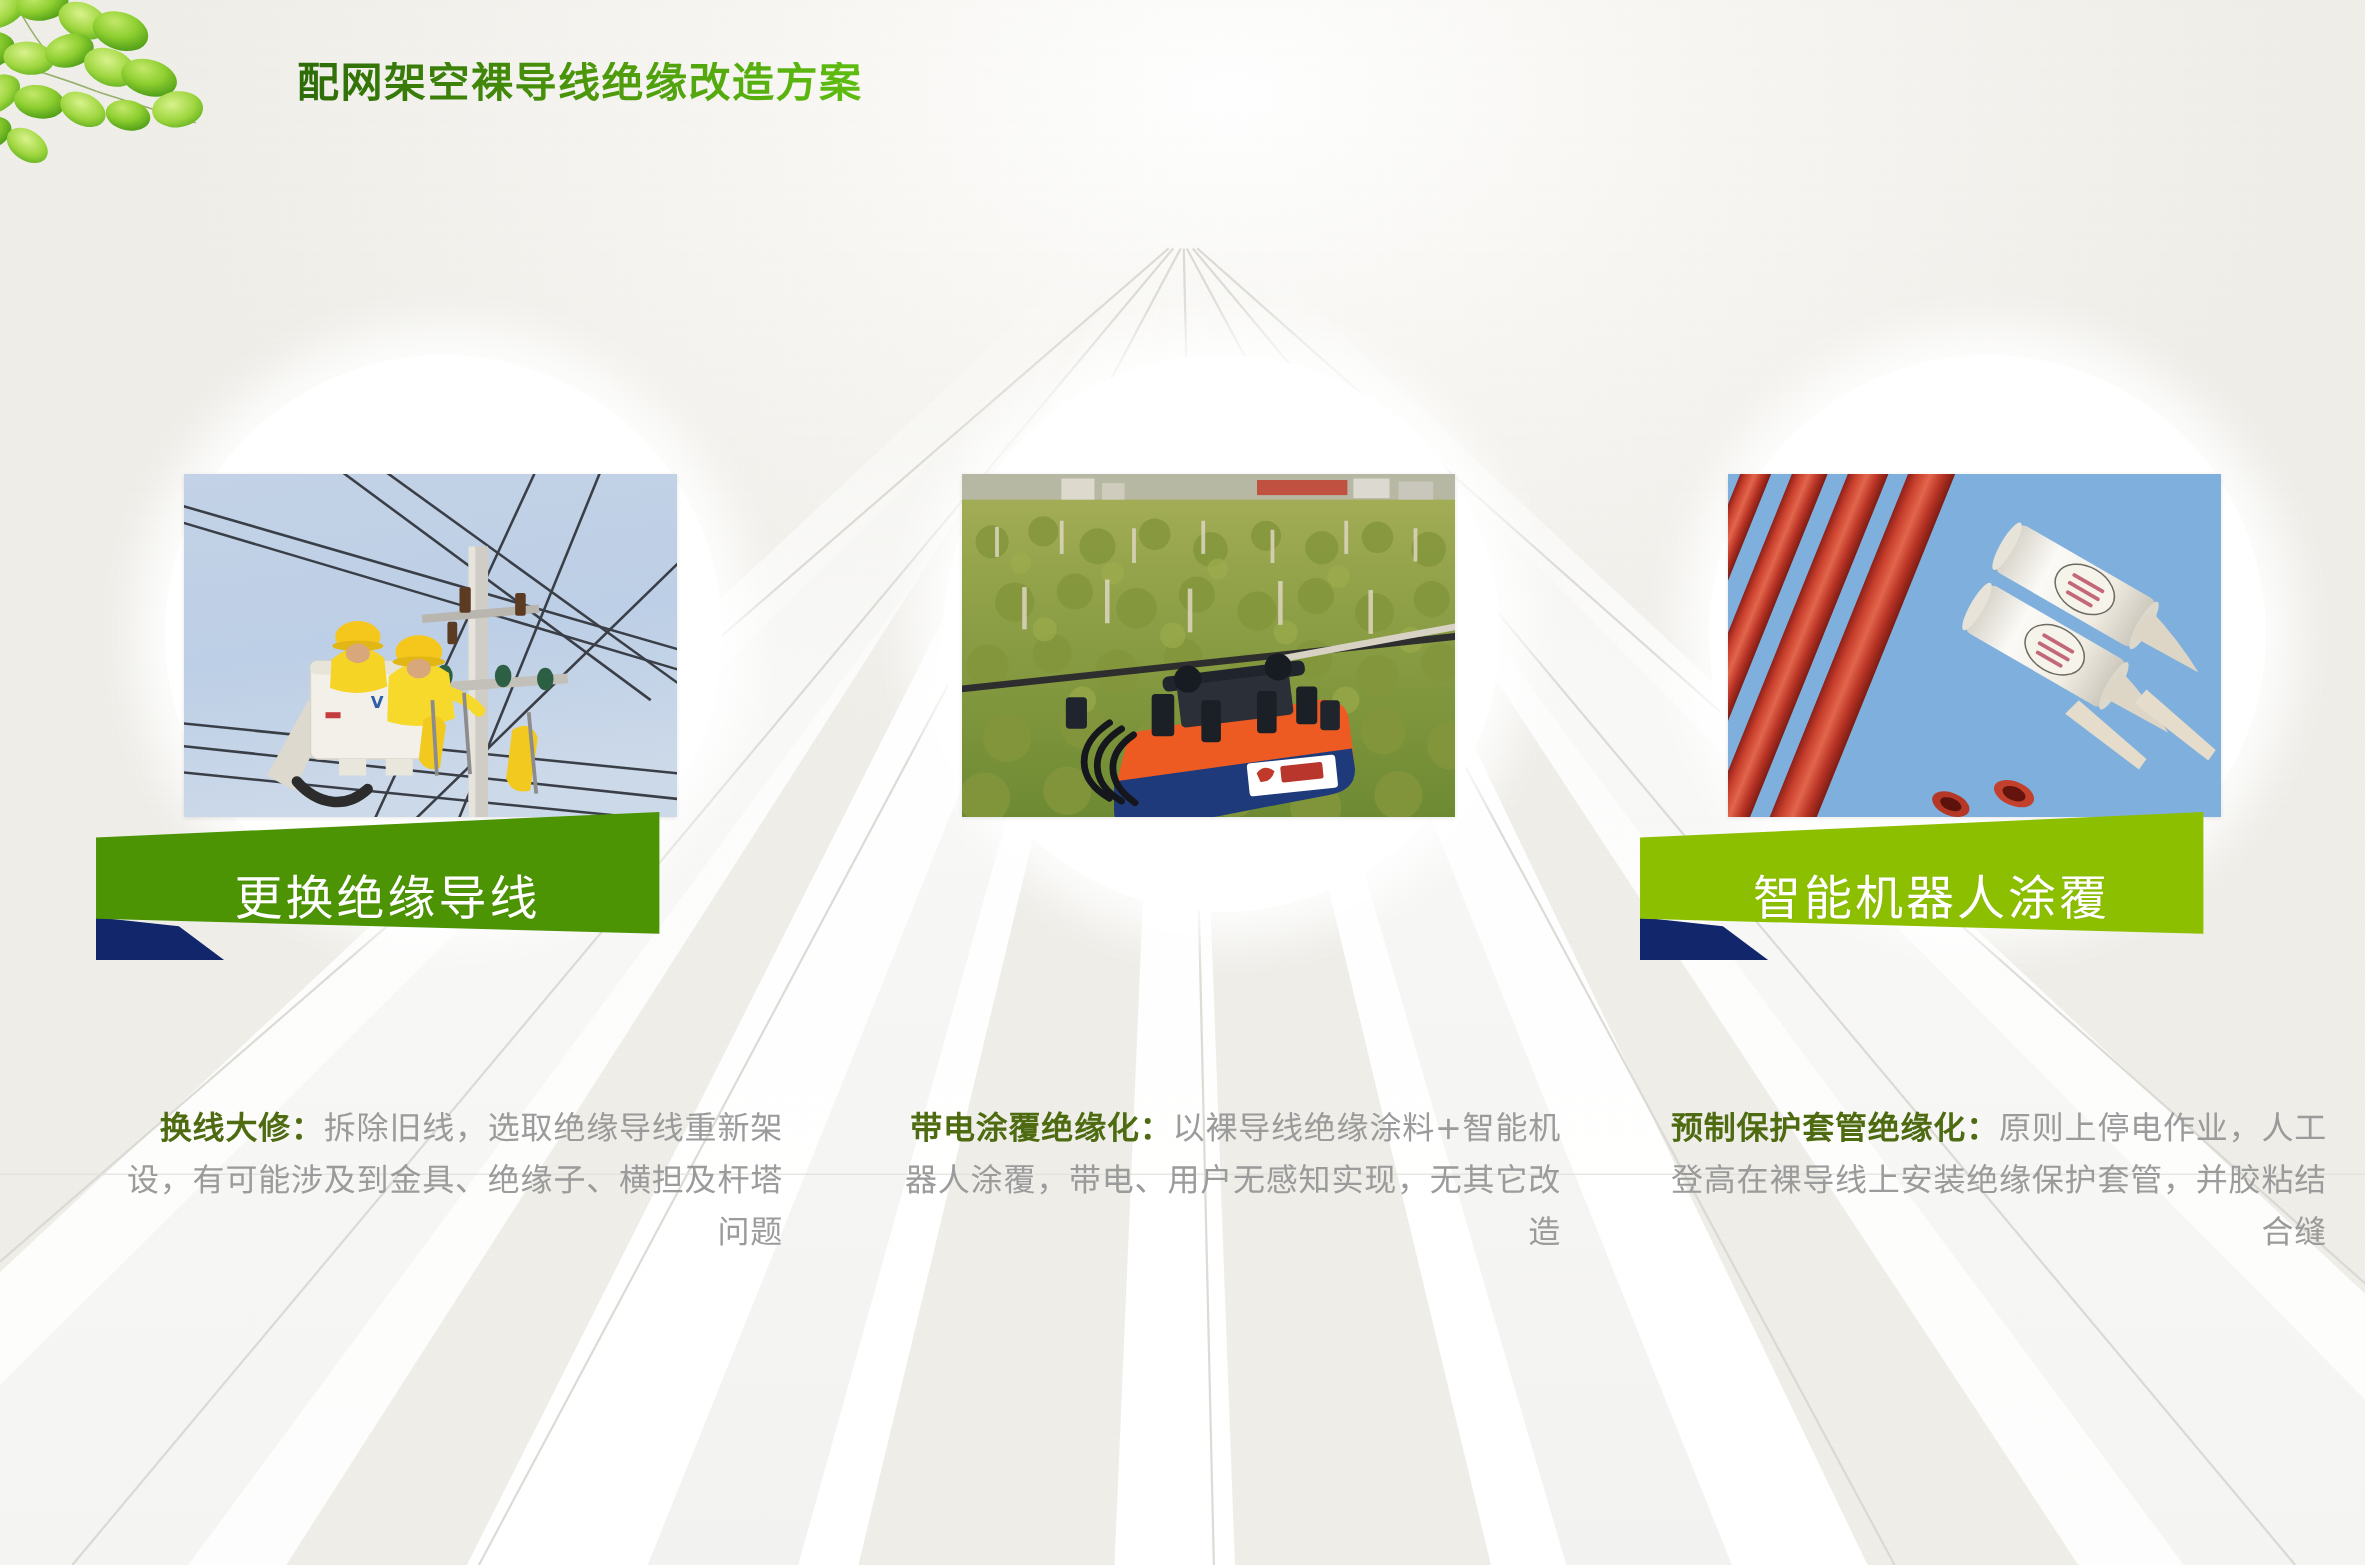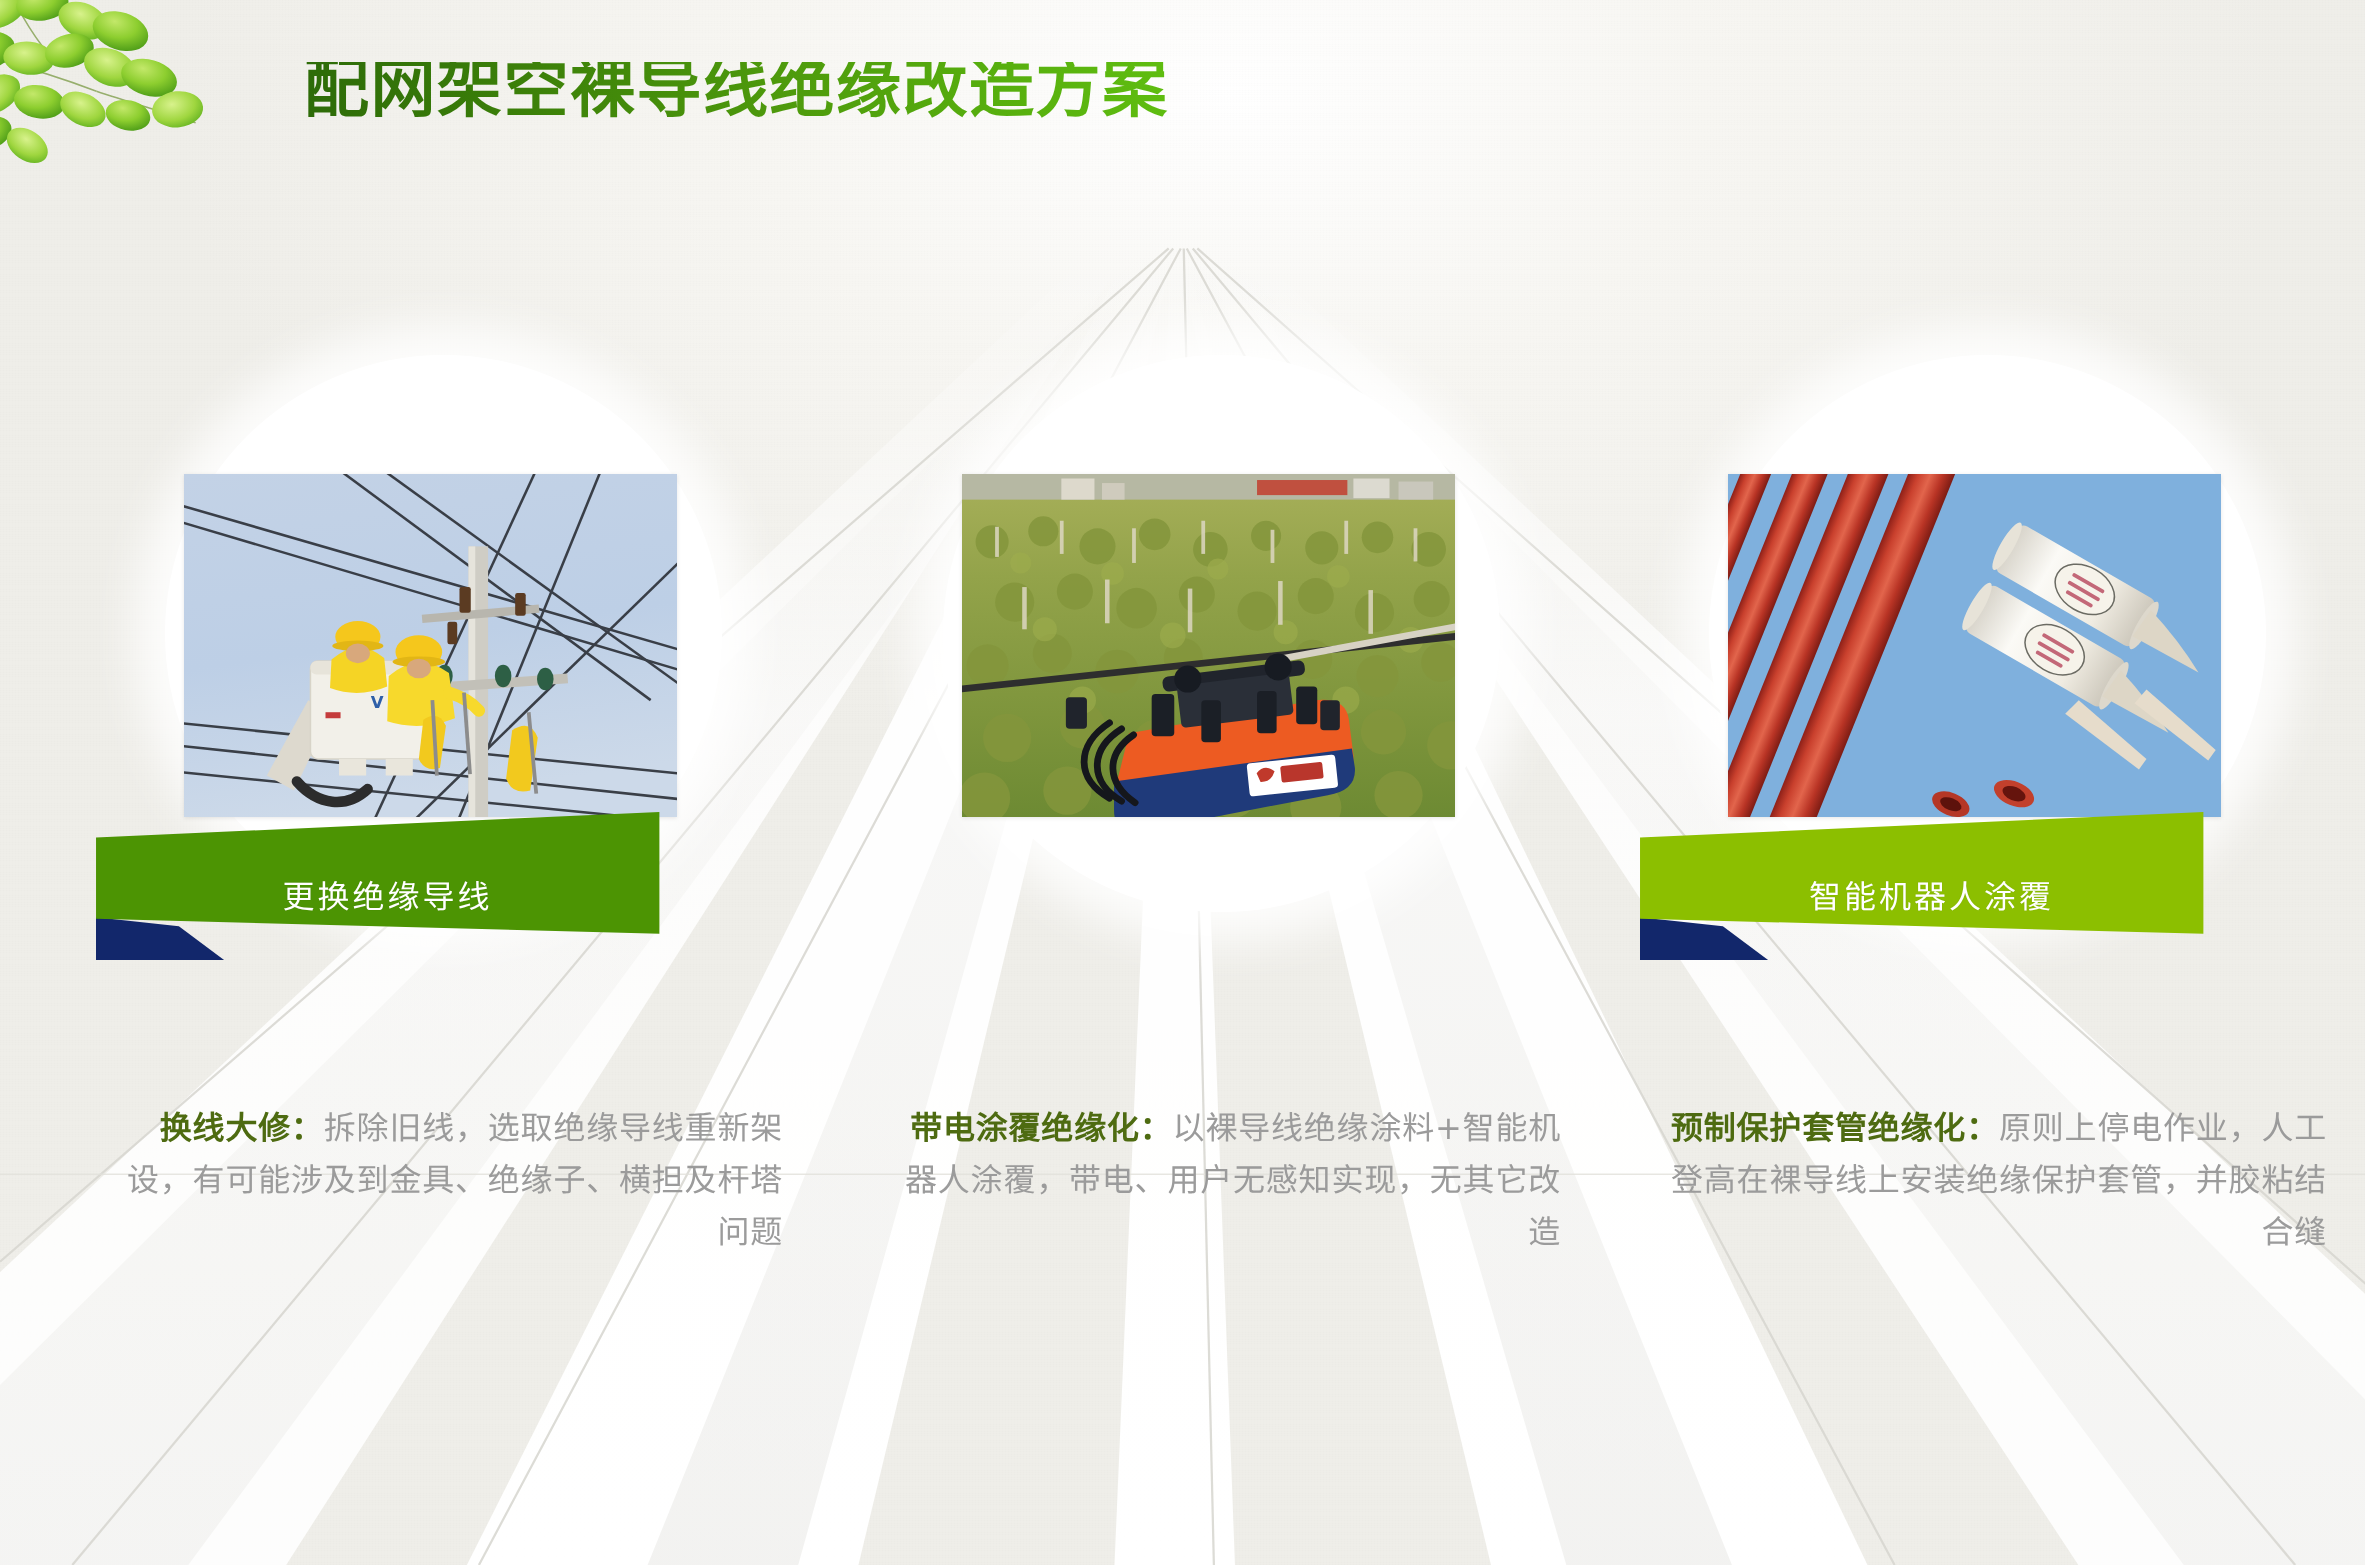--- a/index.html
+++ b/index.html
@@ -22,28 +22,28 @@
       repeating-linear-gradient(90deg, rgba(0,0,0,.010) 0 0.8px, transparent 0.8px 3px);
   }
   
   #bg .persp{position:absolute;left:0;top:0;width:2366px;height:1565px;}
 
   
   #leaves{position:absolute;left:-30px;top:-38px;width:316px;height:248px;z-index:3;}
 
   
   #title{
-    position:absolute;left:304px;top:62px;z-index:6;
-    font-size:65px;font-weight:bold;letter-spacing:1.5px;
+    position:absolute;left:297px;top:62px;z-index:6;
+    font-size:42px;font-weight:bold;letter-spacing:1.5px;
     white-space:nowrap;line-height:1;
     background:linear-gradient(90deg,#2d6b08 0%,#3d8209 28%,#4e9a0c 55%,#56ad0e 78%,#5fbd10 100%);
     -webkit-background-clip:text;background-clip:text;color:transparent;
     -webkit-text-fill-color:transparent;
     text-shadow:none;
-    font-family:Liberation Mono, monospace;
+    font-family:Liberation Sans, sans-serif;
   }
 
   
   .col{position:absolute;top:0;width:753px;height:1565px;z-index:4;}
   #col0{left:75px;}
   #col1{left:853px;}
   #col2{left:1619px;}
 
   
   .halo{position:absolute;left:90px;top:355px;width:557px;height:557px;
@@ -55,21 +55,21 @@
          z-index:2;overflow:hidden;background:#cfd8e4;
          box-shadow:0 0.8px 4.5px rgba(0,0,0,.10);}
   .photo svg{display:block;width:100%;height:100%;}
 
   
   .ribbon{position:absolute;z-index:5;left:15px;top:806px;width:595px;height:154px;}
   .ribbon svg{display:block;width:100%;height:100%;overflow:visible;}
   .ribbon .rlabel{
     position:absolute;left:0;top:0;width:595px;height:154px;
     display:flex;align-items:center;justify-content:center;
-    color:#ffffff;font-size:32px;font-weight:500;letter-spacing:3px;
+    color:#ffffff;font-size:48px;font-weight:500;letter-spacing:3px;
     font-family:"DejaVu Sans","Liberation Sans",sans-serif;
     transform:translateY(10.5px);
     text-shadow:0 0.8px 1.5px rgba(0,0,0,.10);
     pointer-events:none;white-space:nowrap;
   }
 
   
   .caption{position:absolute;left:30px;top:1103px;width:678px;z-index:5;
            text-align:right;font-size:32px;line-height:1.62;
            color:#9b9b9b;letter-spacing:0.8px;

